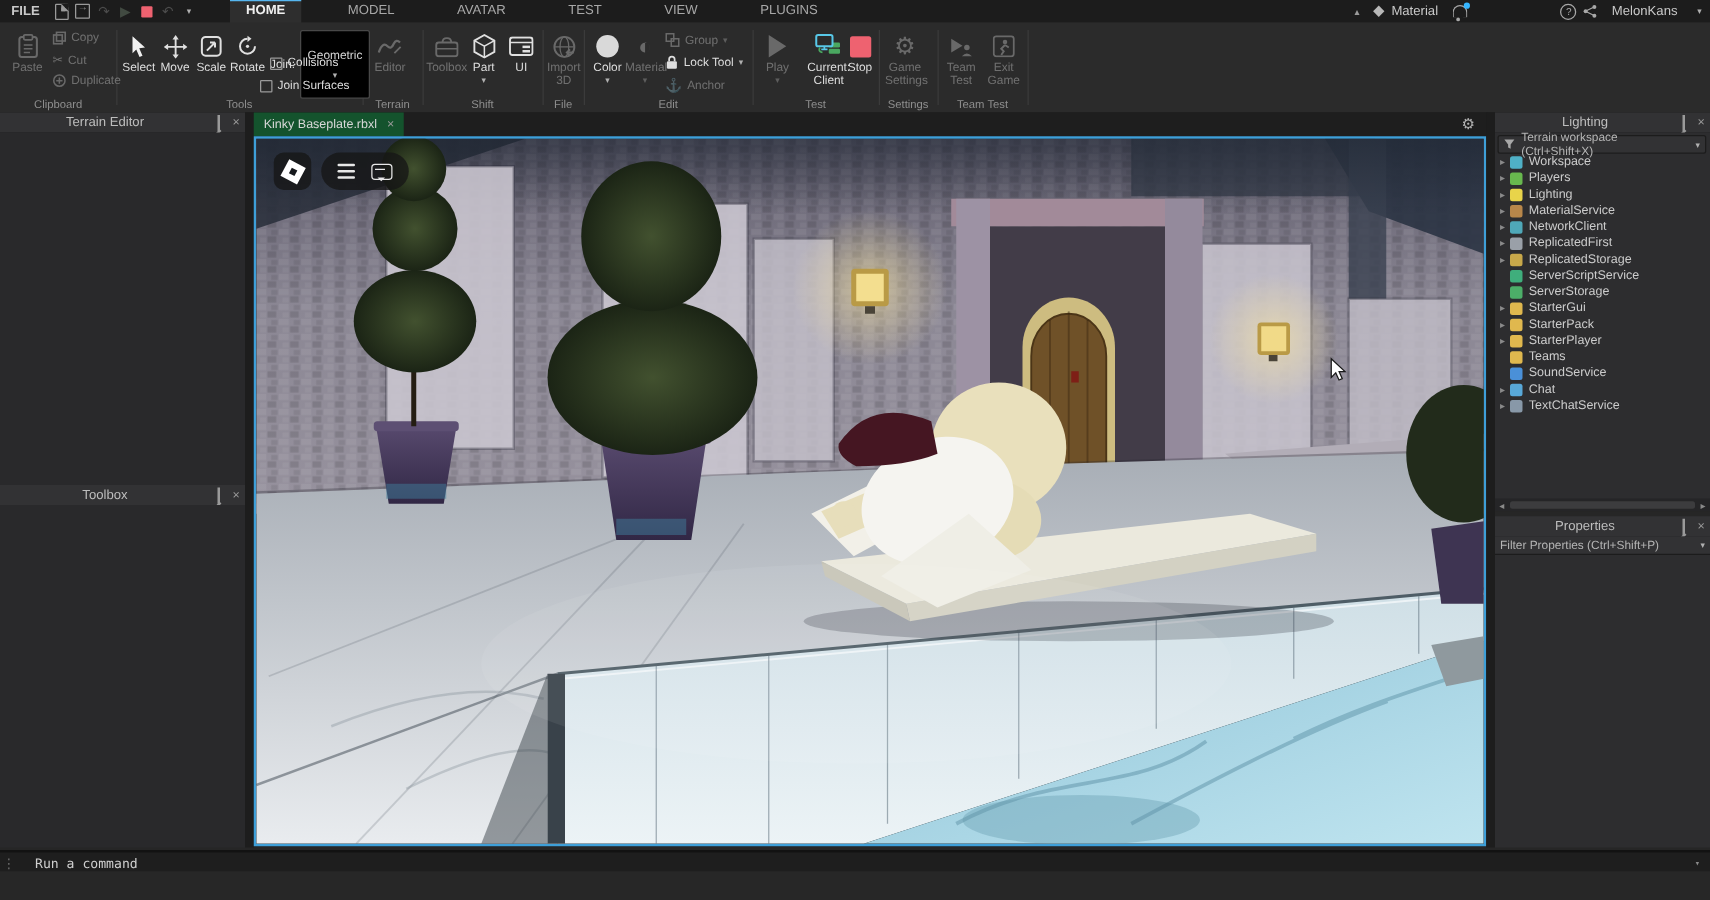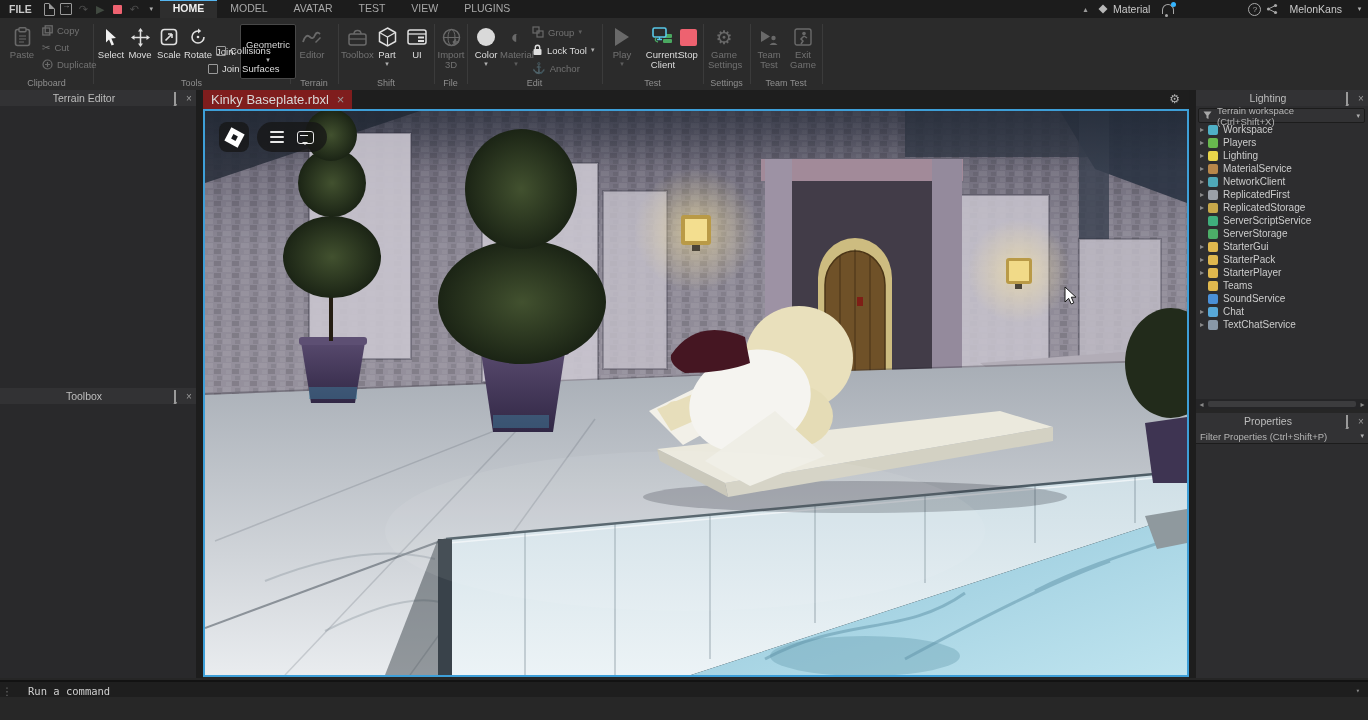--- a/index.html
+++ b/index.html
@@ -6,21 +6,21 @@
   #app{position:relative;width:1368px;height:720px;overflow:hidden;
        font-family:"Liberation Sans",sans-serif;color:#d6d6d6;
        -webkit-font-smoothing:antialiased;}
   .abs{position:absolute;}
   .dis{opacity:.38;}
   
   #titlebar{left:0;top:0;width:1368px;height:18px;background:#1c1c1c;
             display:flex;align-items:center;font-size:10.5px;}
   .tb-item{padding:0 9px;height:18px;line-height:18px;color:#c9c9c9;cursor:default;}
   .tb-ico{width:17px;height:18px;display:flex;align-items:center;justify-content:center;color:#9a9a9a;font-size:11px;}
-  .tab{padding:0 13px;height:18px;line-height:17px;color:#a8a8a8;font-size:10.5px;}
+  .tab{padding:0 13px;height:18px;line-height:17px;color:#a8a8a8;font-size:10.5px;margin-left:24px;}
   .tab.active{background:#2e2e2e;color:#f0f0f0;border-top:2px solid #56b6f0;line-height:15px;font-weight:bold;}
   .doc-ic{width:9px;height:11px;border:1px solid #9a9a9a;border-radius:1px;position:relative;}
   .doc-ic:after{content:"";position:absolute;right:-1px;top:-1px;border:3px solid #1c1c1c;border-left-color:#9a9a9a;border-bottom-color:#9a9a9a;}
   .open-ic{width:10px;height:10px;border:1px solid #9a9a9a;border-radius:1px;position:relative;}
   .open-ic:after{content:"→";position:absolute;left:1px;top:-3px;font-size:8px;color:#9a9a9a;}
   .stop-sq{width:9px;height:9px;background:#ee6270;border-radius:1px;}
   .bell{width:10px;height:9px;border:1.5px solid #a8a8a8;border-bottom:none;border-radius:6px 6px 0 0;position:relative;}
   .bell:after{content:"";position:absolute;left:2px;bottom:-3px;width:3px;height:3px;background:#a8a8a8;border-radius:50%;}
   .bell .dot{position:absolute;right:-3px;top:-3px;width:5px;height:5px;background:#35b5ff;border-radius:50%;}
   .helpc{width:11px;height:11px;border:1px solid #a8a8a8;border-radius:50%;font-size:8px;line-height:11px;text-align:center;color:#a8a8a8;}
@@ -396,21 +396,21 @@
   <div class="panel-hdr" style="left:0;top:388px;width:196px;">
     <div class="ttl">Toolbox</div>
     <div class="hico"><span class="popout"></span></div>
     <div class="hico"><span>×</span></div>
   </div>
   <div class="panel-body" style="left:0;top:404px;width:196px;height:274px;"></div>
 
   <div class="abs" style="left:196px;top:90px;width:7px;height:588px;background:#1d1d1d;"></div>
 
   <div class="abs" style="left:203px;top:90px;width:987px;height:19px;background:#1e1e1e;">
-    <div class="abs" style="left:0;top:0;height:19px;background:#7f1d1d;display:flex;align-items:center;padding:0 8px;gap:8px;font-size:13px;color:#d8d8d8;">
+    <div class="abs" style="left:0;top:0;height:19px;background:#14532d;display:flex;align-items:center;padding:0 8px;gap:8px;font-size:10px;color:#d8d8d8;">
       <span>Kinky Baseplate.rbxl</span>
       <span style="color:#9a9a9a;">×</span>
     </div>
     <div class="abs" style="right:10px;top:2px;font-size:12px;color:#b0b0b0;"><span>⚙</span></div>
   </div>
 
   <div id="vp" class="abs">
     <svg width="982" height="564" viewBox="0 0 982 564">
       <defs>
         <pattern id="stones" width="18" height="12" patternUnits="userSpaceOnUse">

